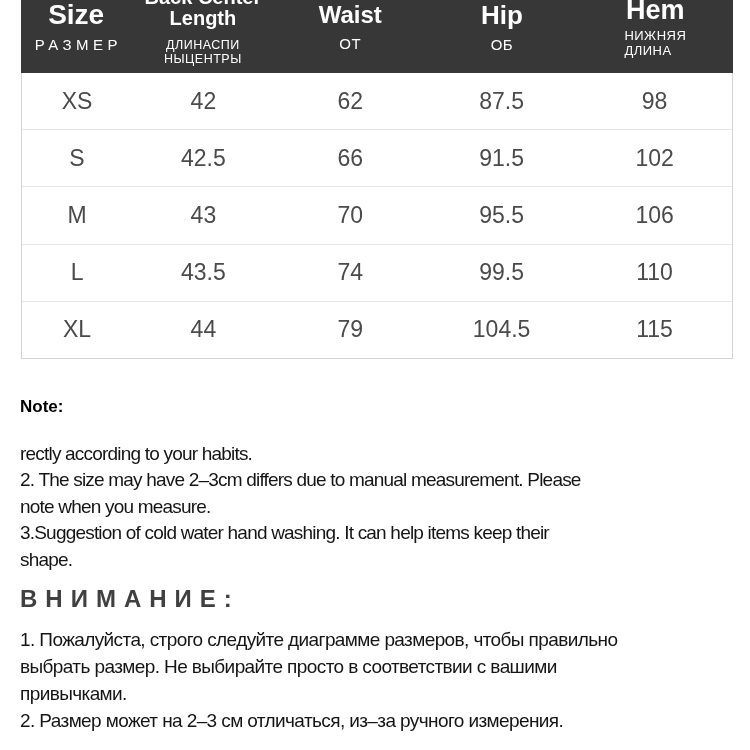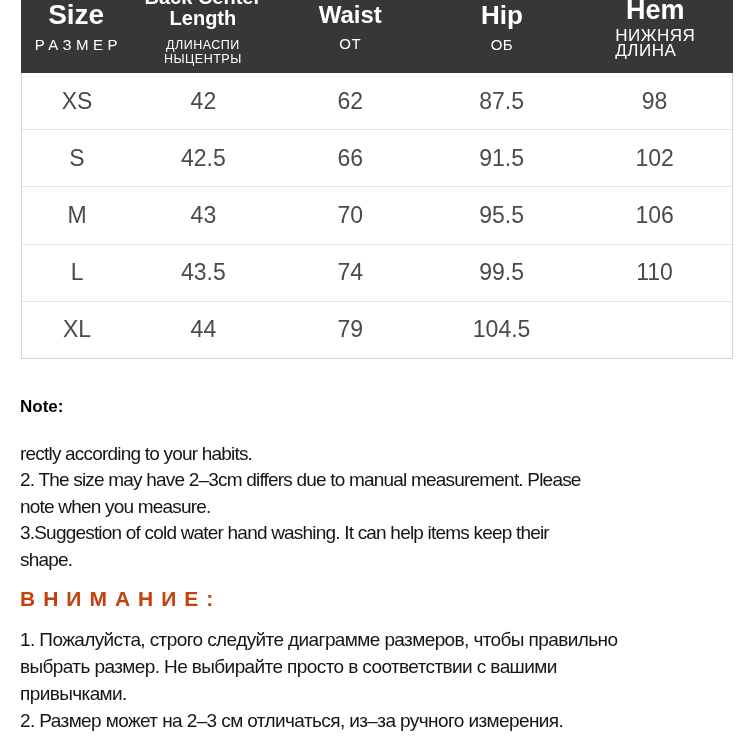--- a/index.html
+++ b/index.html
@@ -34,21 +34,21 @@
   .h-en   { font-weight: 700; }
   .h-en-0 { font-size: 28px; line-height: 30px; }
   .h-en-1 { font-size: 20px; line-height: 21px; }
   .h-en-2 { font-size: 24px; line-height: 26px; }
   .h-en-3 { font-size: 26px; line-height: 28px; }
   .h-en-4 { font-size: 27px; line-height: 29px; }
 
   .h-ru-0 { font-size: 15px; line-height: 17px; letter-spacing: 4.5px; margin-top: 6px; padding-left: 4.5px; }
   .h-ru-1 { font-size: 12.5px; line-height: 13.5px; letter-spacing: 0.5px; margin-top: 10px; }
   .h-ru-2 { font-size: 15px; line-height: 17px; margin-top: 7px; letter-spacing: 0.5px; }
-  .h-ru-4 { font-size: 17px; line-height: 15px; margin-top: 3px; text-align: left; letter-spacing: 0.5px; }
+  .h-ru-4 { font-size: 13px; line-height: 15px; margin-top: 3px; text-align: left; letter-spacing: 0.5px; }
 
   .tbody {
     border: 1px solid var(--table-border, #d4d4d4);
     border-top: none; box-sizing: border-box;
   }
   .tr {
     display: flex; height: 56.2px; align-items: center;
     border-bottom: 1px solid var(--row-divider, #e6e6e6);
   }
   .tr:last-child { border-bottom: none; }
@@ -59,21 +59,21 @@
 
   
   .notes { margin-left: 20px; margin-right: 17px; color: var(--note-text, #151515); }
   .note-heading {
     margin-top: 34px; font-size: 17px; font-weight: 700; color: #000000;
     line-height: 28px;
   }
   .note-para { margin-top: 20px; font-size: 19px; line-height: 26.5px; letter-spacing: -0.8px; }
   .text-line { white-space: pre; }
   .attention-heading {
-    margin-top: 13px; font-size: 21px; font-weight: 700; color: #c2410c;
+    margin-top: 13px; font-size: 24px; font-weight: 700; color: #404040;
     letter-spacing: 8px; line-height: 25px;
   }
   .attention-para { margin-top: 15px; font-size: 19px; line-height: 27px; letter-spacing: -0.6px; }
 </style>
 </head>
 <body>
 
 <div>
 
   <div class="size-table">
@@ -137,20 +137,21 @@
         <div class="td c1">43.5</div>
         <div class="td c2">74</div>
         <div class="td c3">99.5</div>
         <div class="td c4">110</div>
       </div>
       <div class="tr">
         <div class="td c0">XL</div>
         <div class="td c1">44</div>
         <div class="td c2">79</div>
         <div class="td c3">104.5</div>
+        <div class="td c4">115</div>
       </div>
     </div>
   </div>
 
   <div class="notes">
     <div class="note-heading">Note:</div>
     <div class="note-para">
       <div class="text-line">rectly according to your habits.</div>
       <div class="text-line">2. The size may have 2–3cm differs due to manual measurement. Please</div>
       <div class="text-line">note when you measure.</div>

